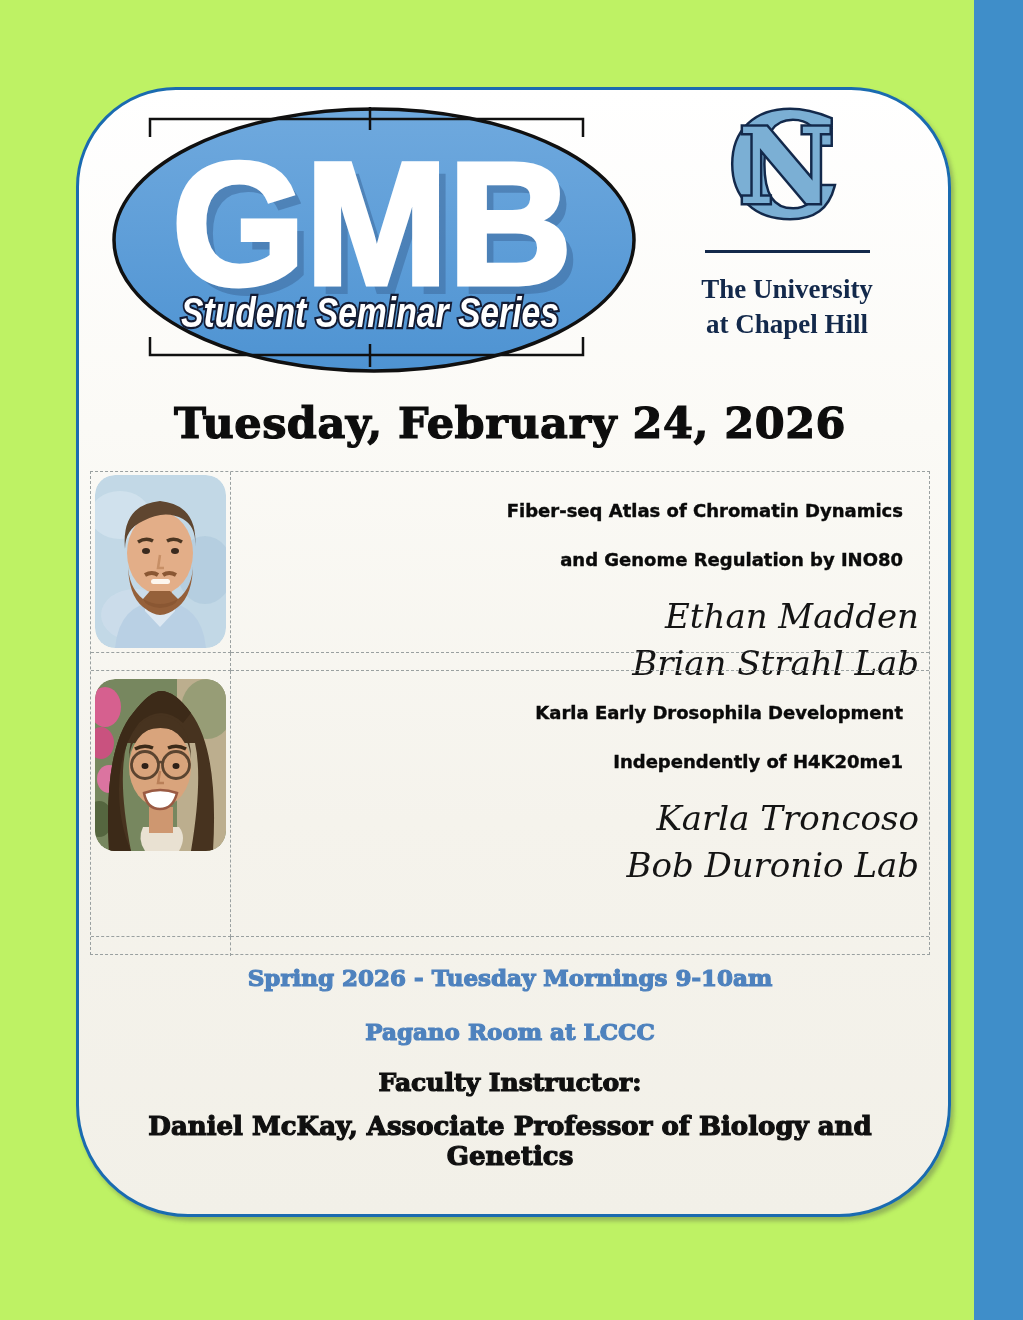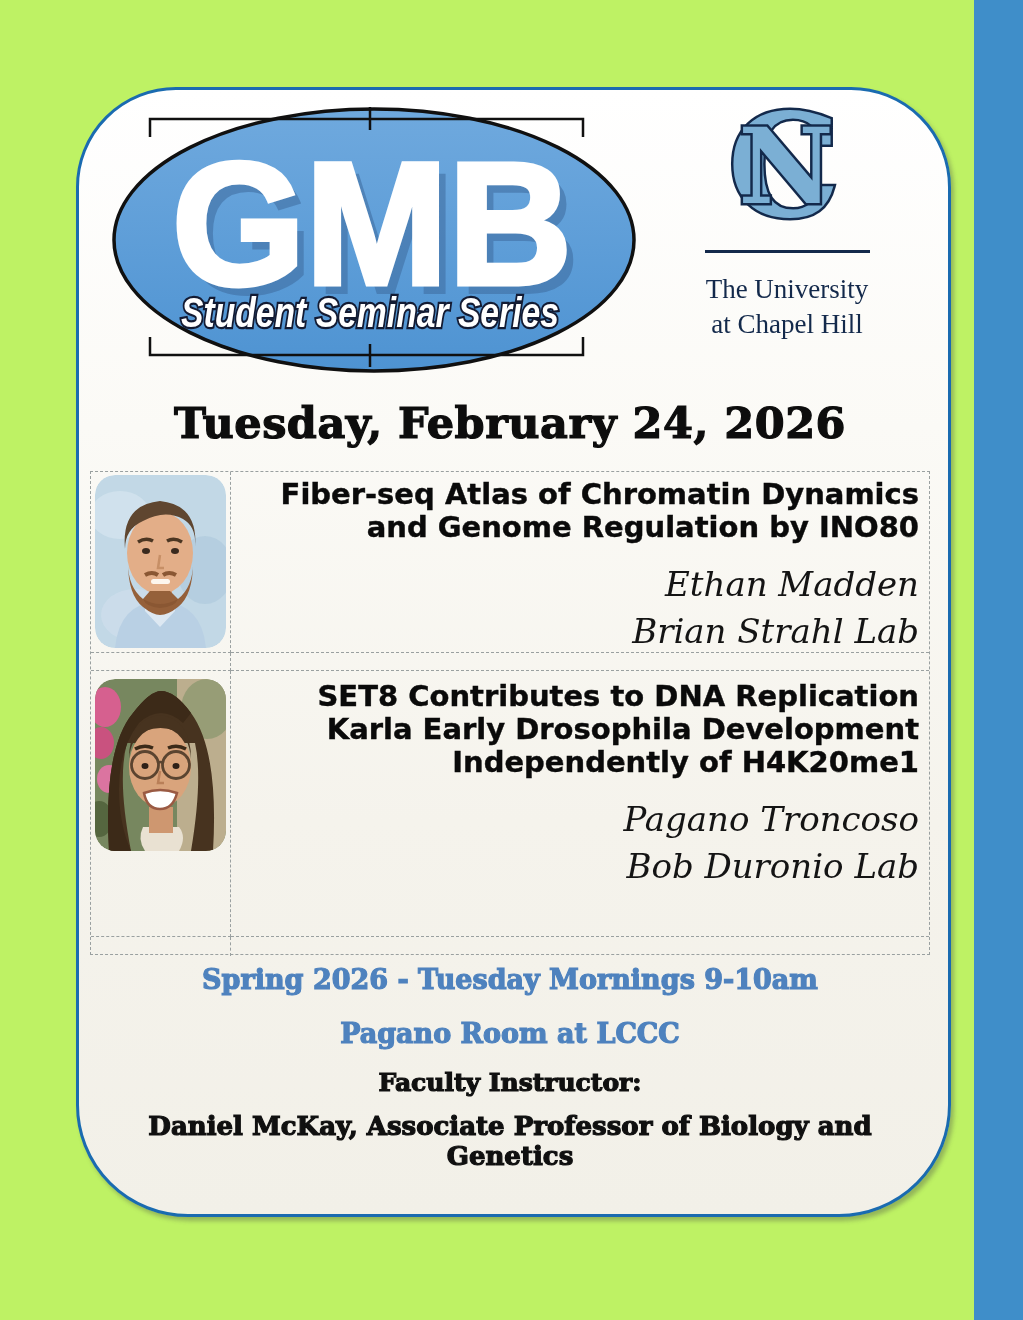--- a/index.html
+++ b/index.html
@@ -17,32 +17,32 @@
   
   .sem-table{left:90px;top:471px;width:840px;height:484px;display:grid;
              grid-template-columns:140px 1fr;grid-template-rows:181px 18px 266px 19px;
              border:1px dashed #9aa0a0;box-sizing:border-box;}
   .cell{box-sizing:border-box;}
   .c1{border-right:1px dashed #9aa0a0;}
   .rb{border-bottom:1px dashed #9aa0a0;}
   .photo-cell{padding:3px 4px;}
   .photo{width:131px;border-radius:20px;display:block;}
   .talk-cell{padding:6px 10px 0 0;text-align:right;}
-  .talk-title{font-family:"DejaVu Sans",sans-serif;font-weight:700;font-size:29px;
-              line-height:33px;color:#0a0a0a;-webkit-text-stroke:.4px #0a0a0a;margin:0;}
+  .talk-title{font-family:"DejaVu Sans",sans-serif;font-weight:700;font-size:18px;
+              line-height:33px;color:#0a0a0a;-webkit-text-stroke:.4px #0a0a0a;margin:16px;}
   .speaker-name,.lab-name{font-family:"DejaVu Serif",serif;font-style:italic;font-size:34px;
               line-height:47px;color:#141414;margin:0;}
   .speaker-block{margin-top:17px;}
   
   .unc-rule{left:705px;top:250px;width:165px;height:3px;background:#13294B;}
   .unc-name{left:652px;top:272px;width:270px;font-family:"Liberation Serif",serif;
-            font-weight:400;font-size:27px;line-height:35px;color:#13294B;}
+            font-weight:700;font-size:27px;line-height:35px;color:#13294B;}
   
   .footer-line{left:90px;width:840px;}
-  .blue-line{font-size:27px;color:#4E82BE;}
+  .blue-line{font-size:23px;color:#4E82BE;}
   .black-sm{font-size:25px;color:#101010;}
   .black-lg{font-size:26px;color:#101010;}
 </style>
 </head>
 <body>
 
 <div class="page">
   <div class="card"></div>
 
   <svg class="abs" style="left:78px;top:80px;" width="575" height="312" viewBox="0 0 575 312">
@@ -144,25 +144,24 @@
           <path d="M63,84 Q65,82 68,84" stroke="#5B4430" stroke-width="2.5" fill="none"></path>
           <ellipse cx="50" cy="87" rx="3.5" ry="3" fill="#2E2018"></ellipse>
           <ellipse cx="81" cy="87" rx="3.5" ry="3" fill="#2E2018"></ellipse>
           <path d="M40,70 Q49,65 58,69 M73,69 Q82,65 91,70" stroke="#3C2A18" stroke-width="3.5" fill="none"></path>
           <path d="M65,92 L63,104 L69,104" stroke="#B97F58" stroke-width="2.5" fill="none"></path>
           <path d="M49,114 Q65,108 82,114 Q78,130 65,130 Q52,130 49,114 Z" fill="#FFFFFF" stroke="#9A5A43" stroke-width="2.5"></path>
         </g>
       </svg>
     </div>
     <div class="cell rb talk-cell" style="padding-top:9px;">
-      <p class="talk-title">SET8 Contributes to DNA Replication</p>
       <p class="talk-title">Karla Early Drosophila Development</p>
       <p class="talk-title">Independently of H4K20me1</p>
       <div class="speaker-block">
-        <p class="speaker-name">Pagano Troncoso</p>
+        <p class="speaker-name">Karla Troncoso</p>
         <p class="lab-name">Bob Duronio Lab</p>
       </div>
     </div>
 
     <div class="cell c1"></div>
     <div class="cell"></div>
   </div>
 
   <div class="abs center heavy footer-line blue-line" style="top:964px;">Spring 2026 - Tuesday Mornings 9-10am</div>
   <div class="abs center heavy footer-line blue-line" style="top:1018px;">Pagano Room at LCCC</div>

